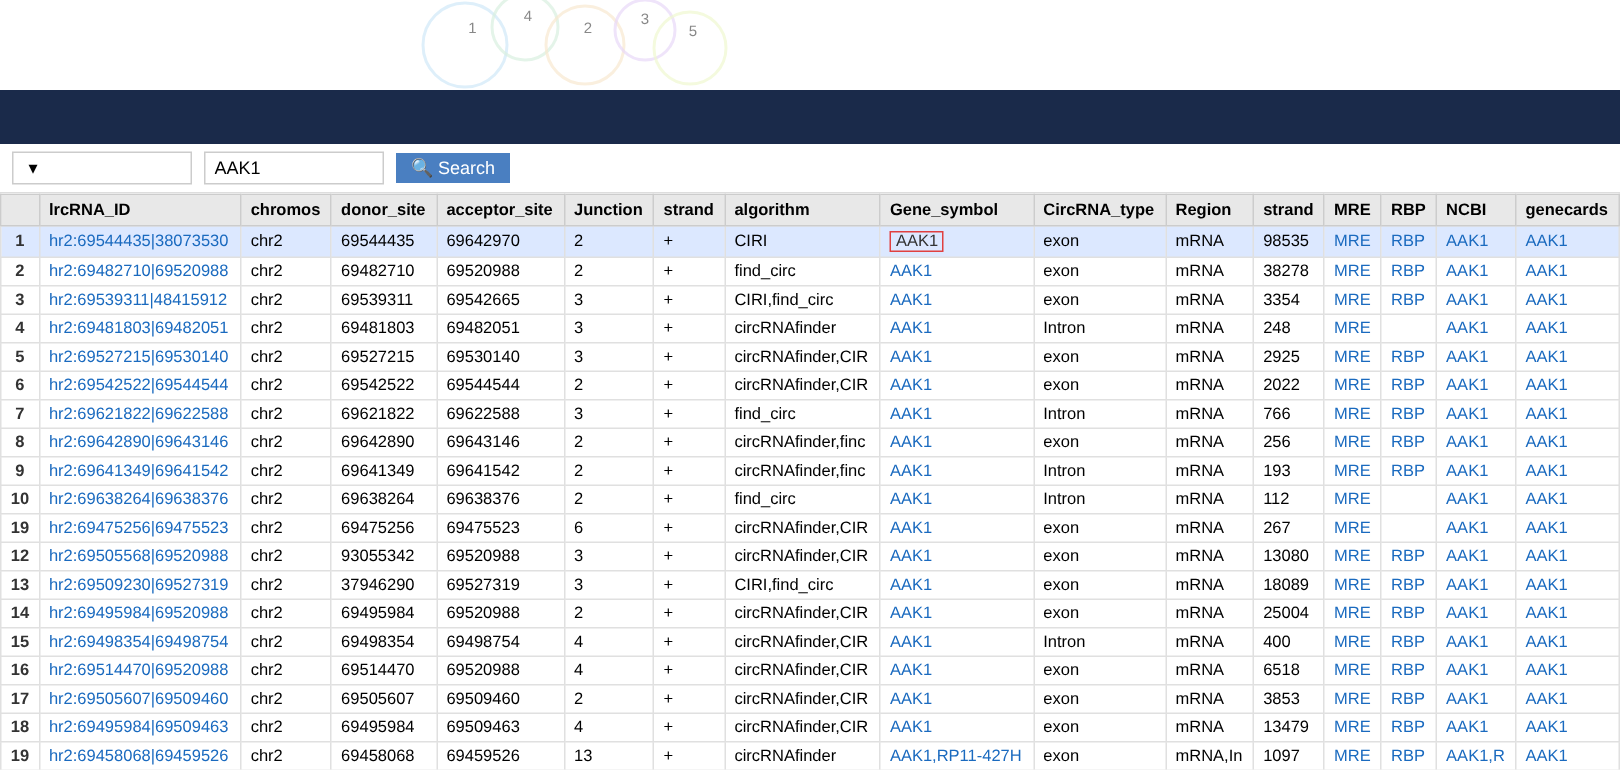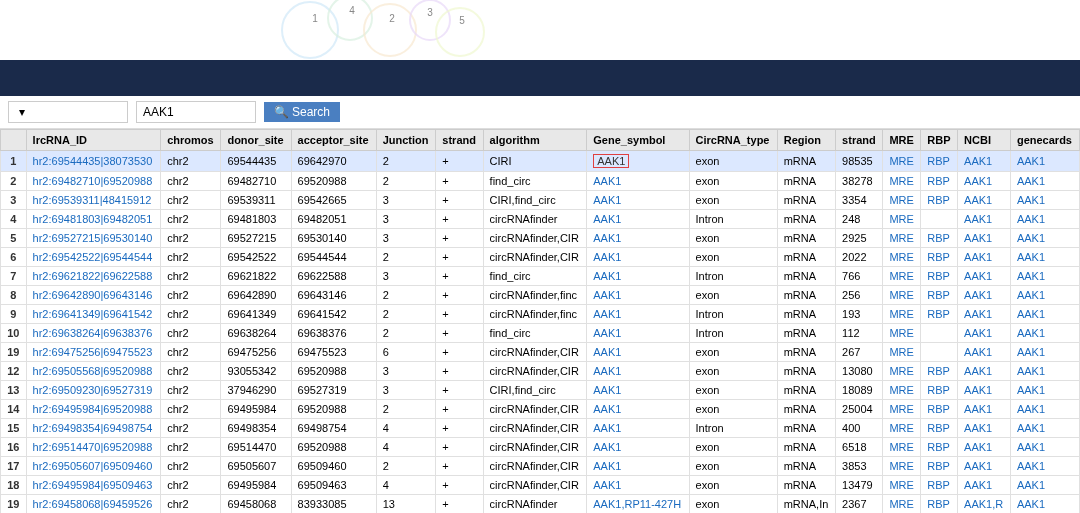--- a/index.html
+++ b/index.html
@@ -542,28 +542,28 @@
     <td><a class="link-blue mre-link">MRE</a></td>
     <td><a class="link-blue rbp-link">RBP</a></td>
     <td><a class="link-blue">AAK1</a></td>
     <td><a class="link-blue">AAK1</a></td>
   </tr>
         <tr>
     <td class="row-num">19</td>
     <td><a class="link-blue">hr2:69458068|69459526</a></td>
     <td>chr2</td>
     <td>69458068</td>
-    <td>83933085</td>
+    <td>69459526</td>
     <td>13</td>
     <td>+</td>
     <td>circRNAfinder</td>
     <td><a class="link-blue">AAK1,RP11-427H</a></td>
     <td>exon</td>
     <td>mRNA,In</td>
-    <td>2367</td>
+    <td>1097</td>
     <td><a class="link-blue mre-link">MRE</a></td>
     <td><a class="link-blue rbp-link">RBP</a></td>
     <td><a class="link-blue">AAK1,R</a></td>
     <td><a class="link-blue">AAK1</a></td>
   </tr>
       </tbody>
   </table>
 </div>
 
 </body></html>

